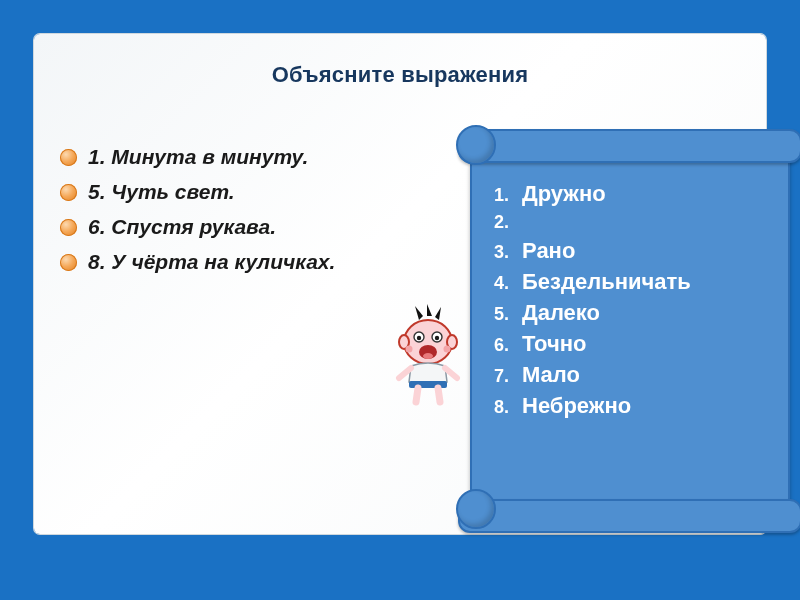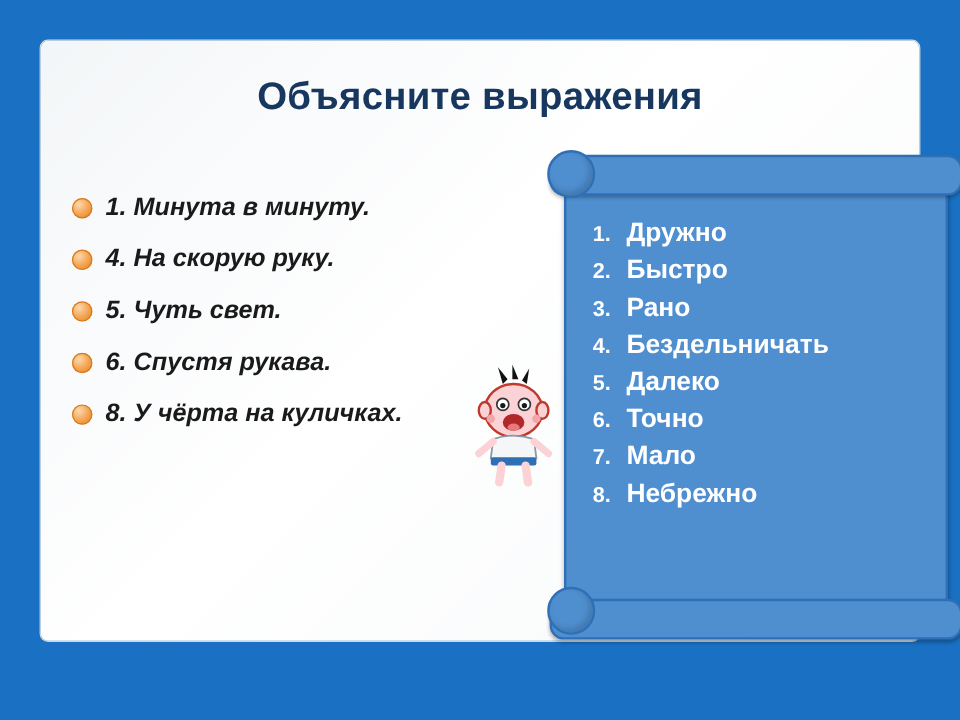--- a/index.html
+++ b/index.html
@@ -31,37 +31,36 @@
     border-radius: 6px;
     box-shadow: 0 0 0 1px #cfd8de;
     background: linear-gradient(135deg, #f3f6f8 0%, #ffffff 45%, #f7f9fa 100%);
   }
   .title {
     position: absolute;
     left: 0;
     top: 28px;
     width: 732px;
     text-align: center;
-    font-size: 32px;
+    font-size: 22px;
     font-weight: bold;
     color: #17375e;
     letter-spacing: 0.2px;
   }
   
   .left-list {
     position: absolute;
     left: 26px;
     top: 110px;
     width: 430px;
   }
   .left-item {
     display: flex;
     align-items: flex-start;
     margin-bottom: 8px;
-    margin-top: 16px;
   }
   .bullet {
     width: 17px;
     height: 17px;
     margin-top: 5px;
     margin-right: 11px;
     flex: 0 0 auto;
     border-radius: 50%;
     background: radial-gradient(circle at 35% 32%, #fcd9b0 0%, #f5a95a 45%, #e07b18 100%);
     box-shadow: inset 0 0 0 1px #d8791b;
@@ -165,24 +164,20 @@
 
     <div class="title">Объясните выражения</div>
 
     <div class="left-list">
       <div class="left-item">
         <span class="bullet"></span>
         <span class="left-text">1. Минута в минуту.</span>
       </div>
       <div class="left-item">
         <span class="bullet"></span>
-        <span class="left-text">4. На скорую руку.</span>
-      </div>
-      <div class="left-item">
-        <span class="bullet"></span>
         <span class="left-text">5. Чуть свет.</span>
       </div>
       <div class="left-item">
         <span class="bullet"></span>
         <span class="left-text">6. Спустя рукава.</span>
       </div>
       <div class="left-item">
         <span class="bullet"></span>
         <span class="left-text">8. У чёрта на куличках.</span>
       </div>
@@ -230,21 +225,20 @@
       <div class="curl-knob knob-tl"></div>
       <div class="curl-knob knob-bl"></div>
 
       <div class="right-list">
         <div class="right-item">
           <span class="right-num">1.</span>
           <span class="right-text">Дружно</span>
         </div>
         <div class="right-item">
           <span class="right-num">2.</span>
-          <span class="right-text">Быстро</span>
         </div>
         <div class="right-item">
           <span class="right-num">3.</span>
           <span class="right-text">Рано</span>
         </div>
         <div class="right-item">
           <span class="right-num">4.</span>
           <span class="right-text">Бездельничать</span>
         </div>
         <div class="right-item">

